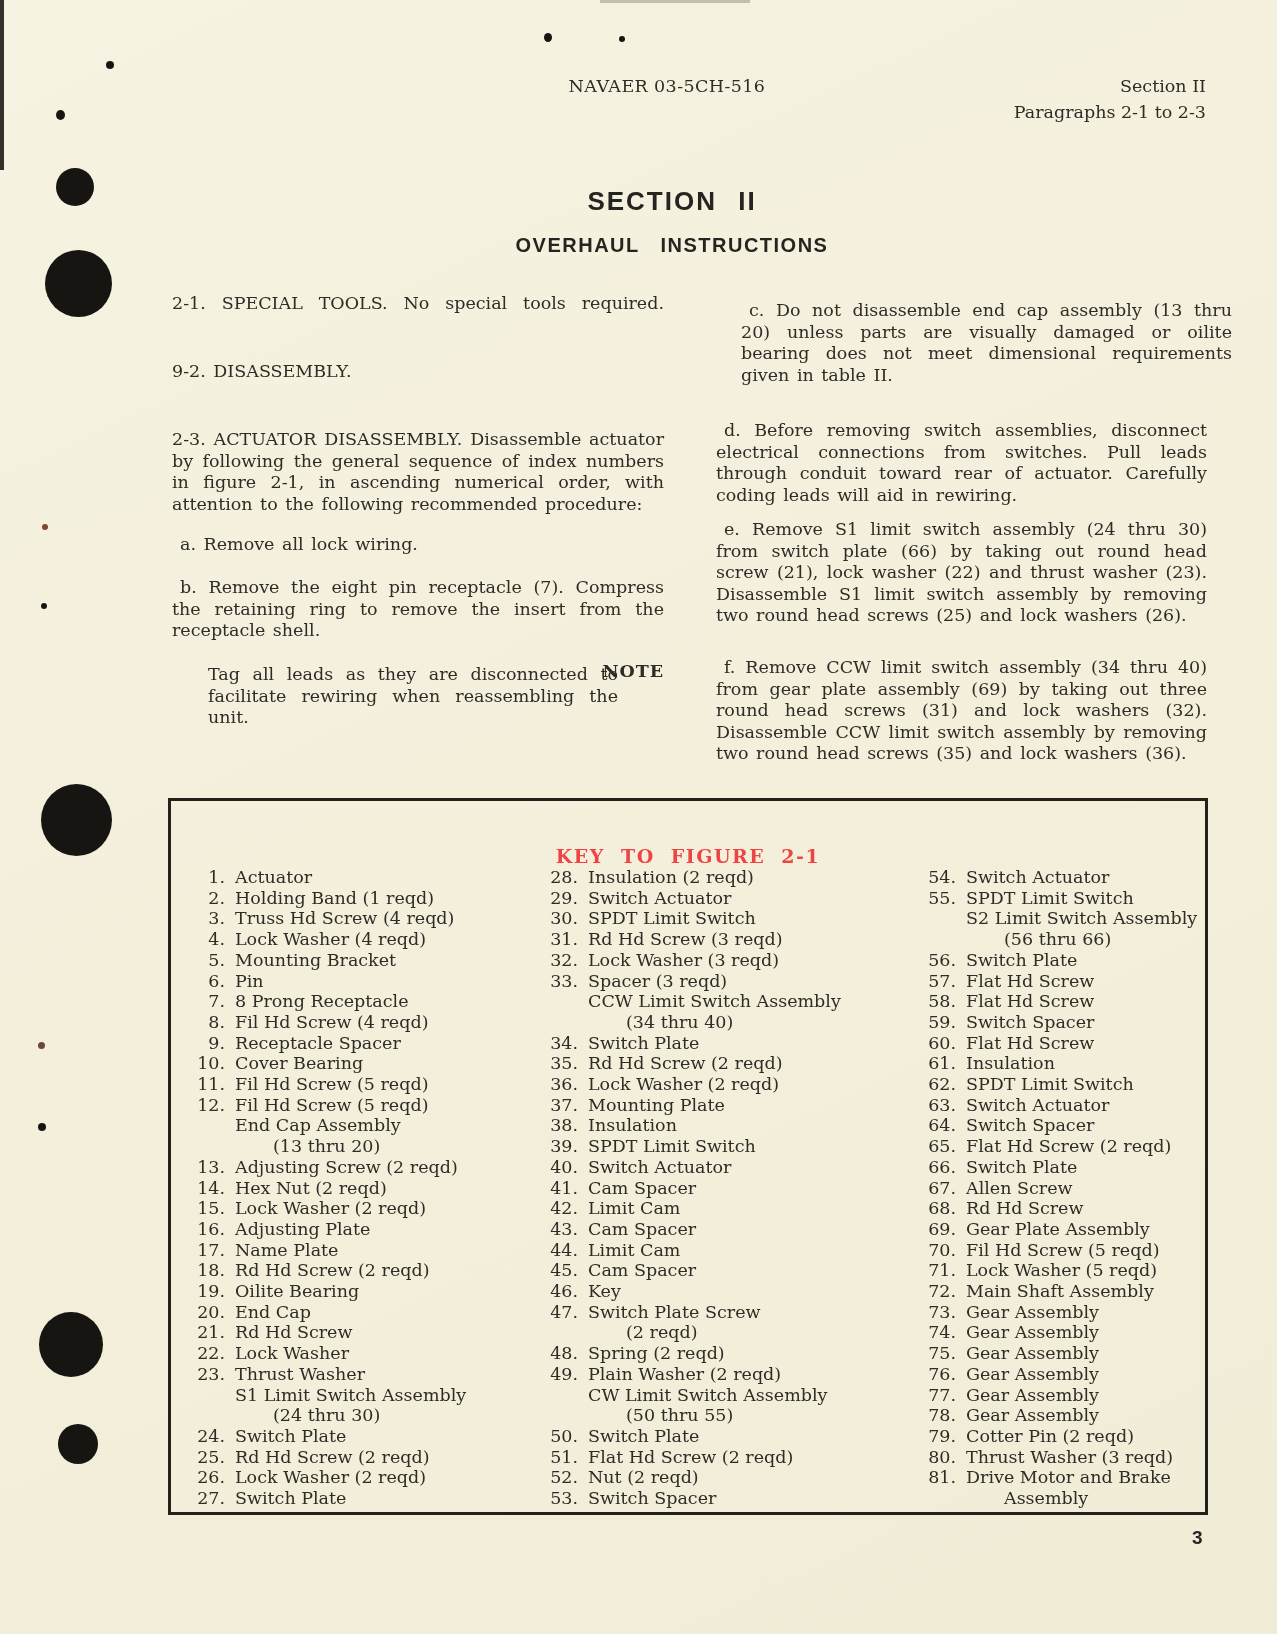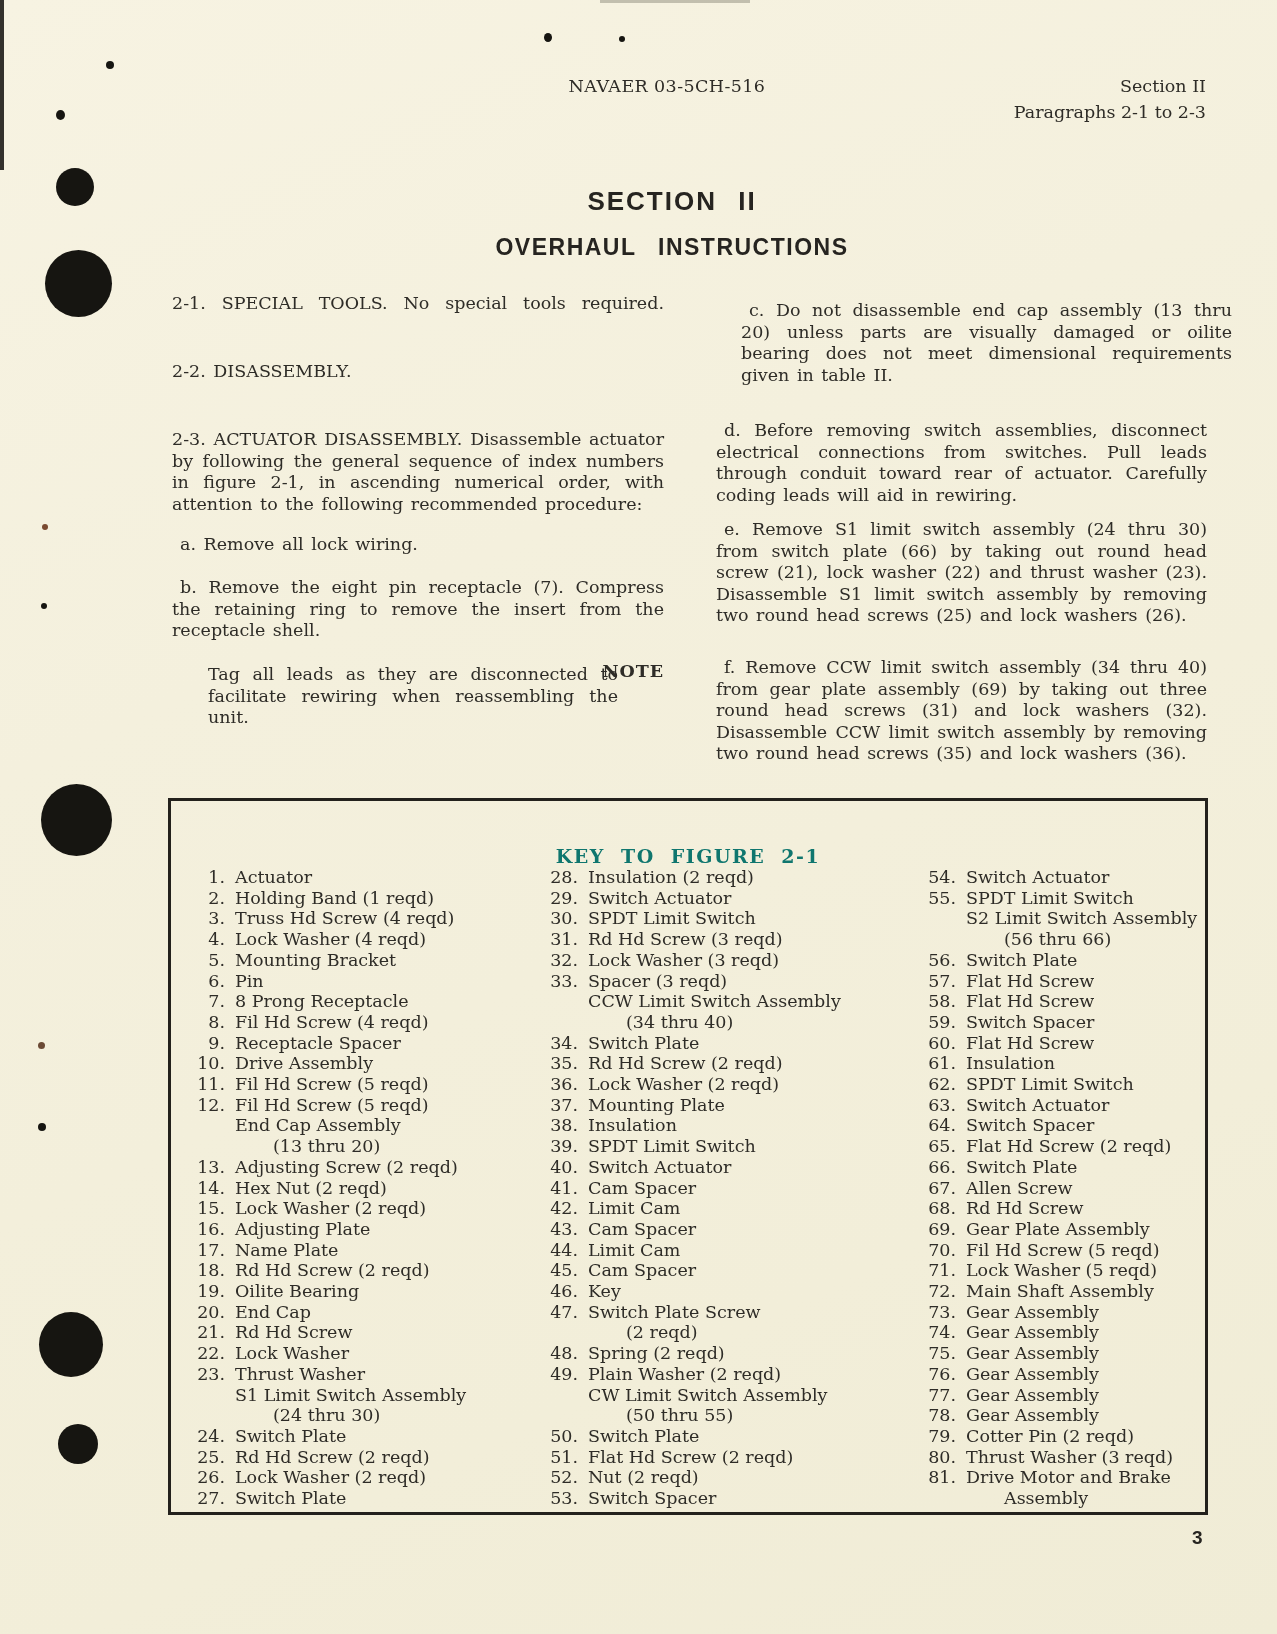--- a/index.html
+++ b/index.html
@@ -10,35 +10,35 @@
     color:#2e2c27;
   }
   .abs{position:absolute;}
   
   .doc-num{left:467px;top:76px;width:400px;text-align:center;font-size:17.5px;letter-spacing:.4px;}
   .hdr-right{right:71px;top:73px;text-align:right;font-size:17.5px;line-height:26px;}
   
   .title-wrap{left:140px;top:186px;width:1064px;text-align:center;
     font-family:"Liberation Sans","DejaVu Sans",sans-serif;font-weight:bold;color:#262420;}
   .title-line1{font-size:26px;letter-spacing:2px;word-spacing:12px;}
-  .title-line2{font-size:23px;letter-spacing:1.5px;word-spacing:14px;margin-top:17px;}
+  .title-line2{font-size:20px;letter-spacing:1.5px;word-spacing:14px;margin-top:17px;}
   
   .para{font-size:17.5px;line-height:21.6px;text-align:justify;word-spacing:2px;}
   .lcol{left:172px;width:492px;}
   .rcol{left:716px;width:491px;}
   .force-last{text-align-last:justify;}
   .letter-ind{text-indent:8px;}
   .note-label{left:172px;top:661px;width:492px;text-align:right;font-weight:bold;
     font-size:17.5px;letter-spacing:1px;}
   .note-body{left:208px;top:664px;width:410px;font-size:17.5px;line-height:21.6px;
     text-align:justify;word-spacing:6px;}
   
   .key-box{left:168px;top:798px;width:1040px;height:717px;border:3px solid #23211c;box-sizing:border-box;}
   .key-title{position:absolute;left:0;top:44px;width:100%;text-align:center;font-weight:bold;
-    font-size:19px;letter-spacing:1.5px;word-spacing:8px;color:#0f766e;}
+    font-size:19px;letter-spacing:1.5px;word-spacing:8px;color:#ef4444;}
   .key-col{position:absolute;top:66px;font-size:17.5px;line-height:20.7px;white-space:nowrap;}
   .key-col-1{left:18px;}
   .key-col-2{left:371px;}
   .key-col-3{left:749px;}
   .key-line{display:flex;}
   .key-num{width:36px;text-align:right;margin-right:10px;flex:none;}
   .key-text.ind1{margin-left:38px;}
   
   .page-num{left:1192px;top:1527px;font-family:"Liberation Sans","DejaVu Sans",sans-serif;
     font-weight:bold;font-size:19px;color:#262420;}
@@ -72,21 +72,21 @@
   <div>Section II</div>
   <div>Paragraphs 2-1 to 2-3</div>
 </div>
 
 <div class="abs title-wrap">
   <div class="title-line1">SECTION II</div>
   <div class="title-line2">OVERHAUL INSTRUCTIONS</div>
 </div>
 
 <div class="abs para lcol force-last" style="top:293px;">2-1. SPECIAL TOOLS. No special tools required.</div>
-<div class="abs para lcol" style="top:361px;">2-2. DISASSEMBLY.</div>
+<div class="abs para lcol" style="top:361px;">9-2. DISASSEMBLY.</div>
 <div class="abs para lcol" style="top:429px;">2-3. ACTUATOR DISASSEMBLY. Disassemble actuator by following the general sequence of index numbers in figure 2-1, in ascending numerical order, with attention to the following recommended procedure:</div>
 <div class="abs para lcol letter-ind" style="top:534px;text-align:left;">a. Remove all lock wiring.</div>
 <div class="abs para lcol letter-ind" style="top:577px;">b. Remove the eight pin receptacle (7). Compress the retaining ring to remove the insert from the receptacle shell.</div>
 <div class="abs note-label">NOTE</div>
 <div class="abs note-body">Tag all leads as they are disconnected to facilitate rewiring when reassembling the unit.</div>
 
 <div class="abs para rcol letter-ind" style="top:300px;margin-left:25px;">c. Do not disassemble end cap assembly (13 thru 20) unless parts are visually damaged or oilite bearing does not meet dimensional requirements given in table II.</div>
 <div class="abs para rcol letter-ind" style="top:420px;">d. Before removing switch assemblies, disconnect electrical connections from switches.  Pull leads through conduit toward rear of actuator.  Carefully coding leads will aid in rewiring.</div>
 <div class="abs para rcol letter-ind" style="top:519px;">e. Remove S1 limit switch assembly (24 thru 30) from switch plate (66) by taking out round head screw (21), lock washer (22) and thrust washer (23). Disassemble S1 limit switch assembly by removing two round head screws (25) and lock washers (26).</div>
 <div class="abs para rcol letter-ind" style="top:649px;margin-top:8px;">f. Remove CCW limit switch assembly (34 thru 40) from gear plate assembly (69) by taking out three round head screws (31) and lock washers (32). Disassemble CCW limit switch assembly by removing two round head screws (35) and lock washers (36).</div>
@@ -125,21 +125,21 @@
       <div class="key-line">
         <span class="key-num">8.</span>
         <span class="key-text">Fil Hd Screw (4 reqd)</span>
       </div>
       <div class="key-line">
         <span class="key-num">9.</span>
         <span class="key-text">Receptacle Spacer</span>
       </div>
       <div class="key-line">
         <span class="key-num">10.</span>
-        <span class="key-text">Drive Assembly</span>
+        <span class="key-text">Cover Bearing</span>
       </div>
       <div class="key-line">
         <span class="key-num">11.</span>
         <span class="key-text">Fil Hd Screw (5 reqd)</span>
       </div>
       <div class="key-line">
         <span class="key-num">12.</span>
         <span class="key-text">Fil Hd Screw (5 reqd)</span>
       </div>
       <div class="key-line">

